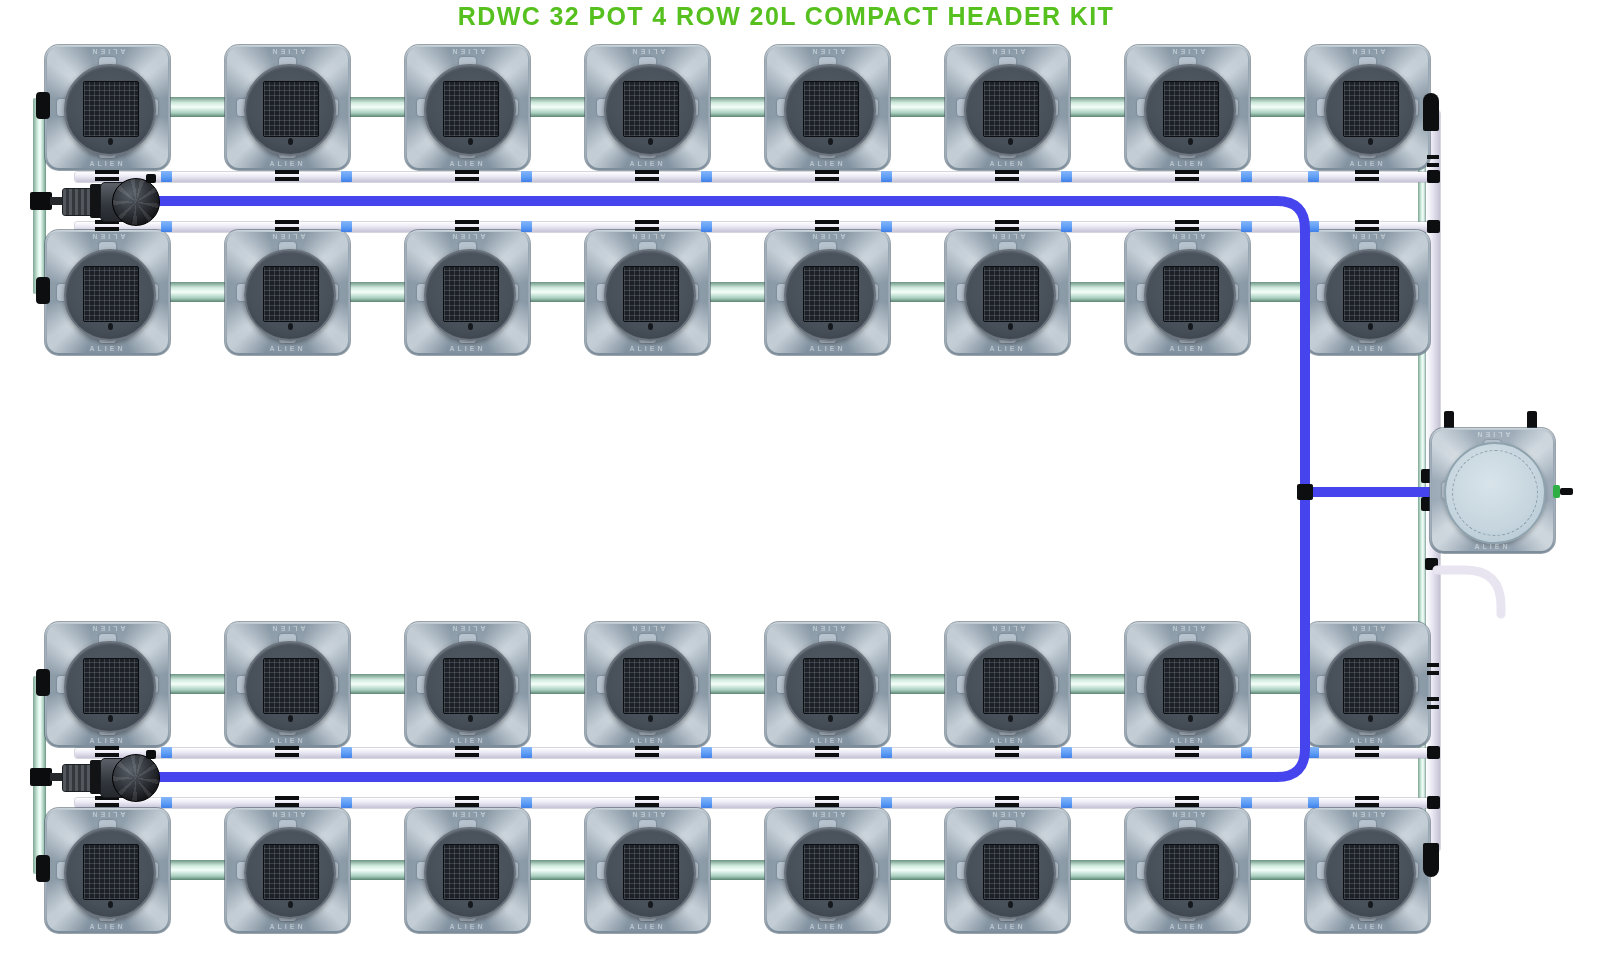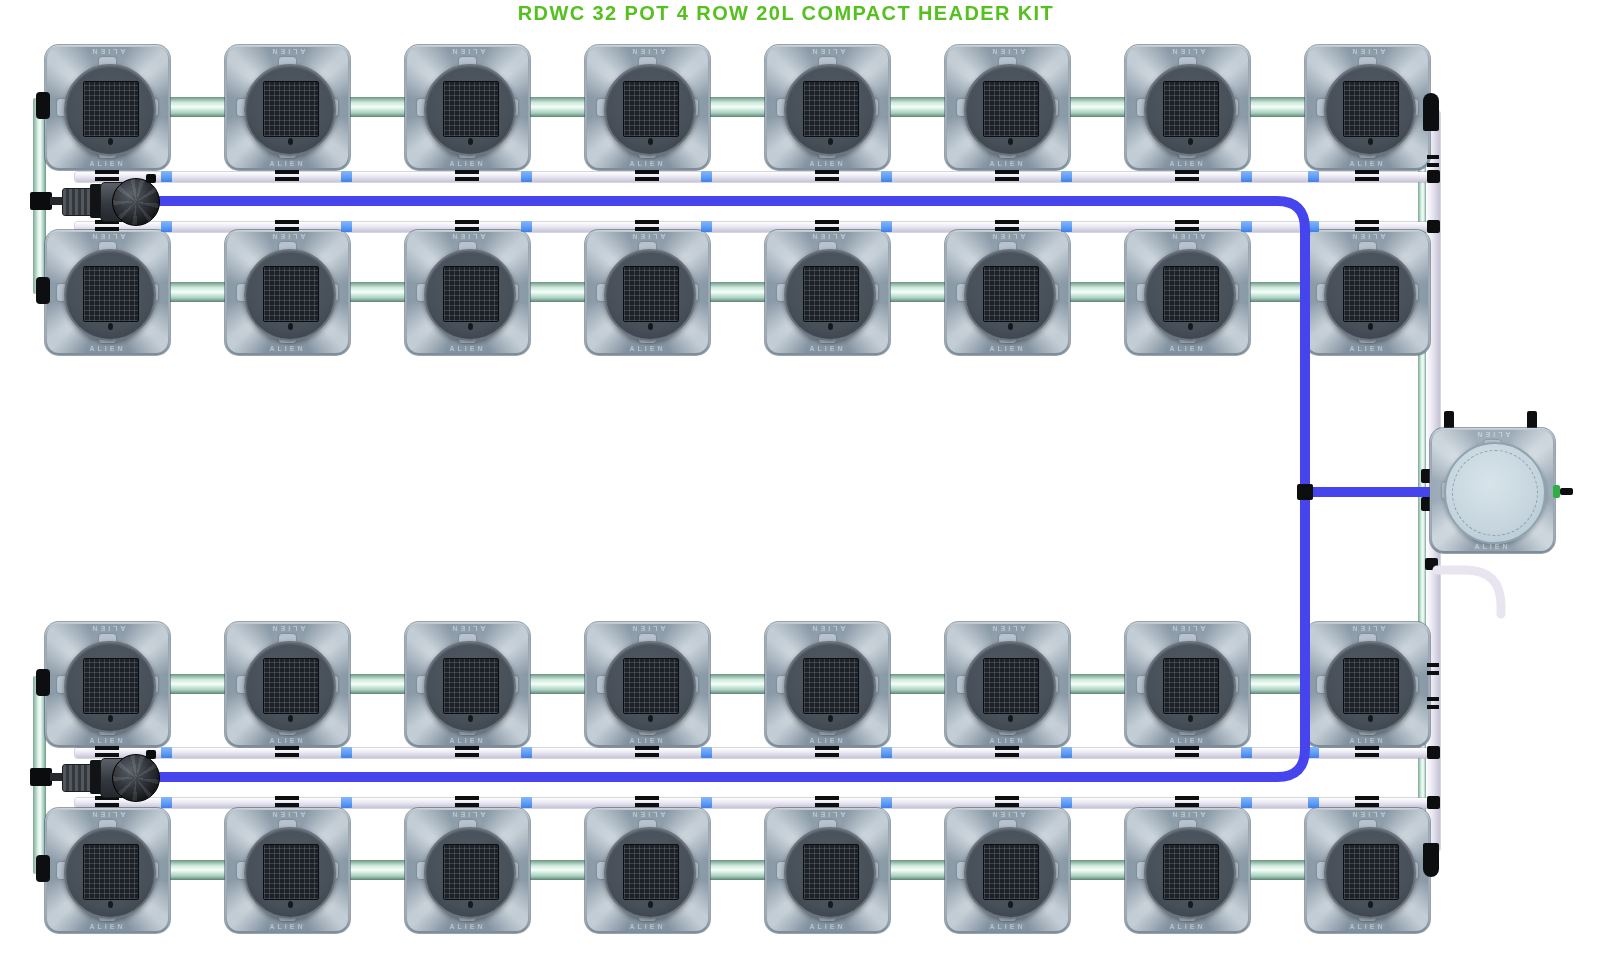--- a/index.html
+++ b/index.html
@@ -1,20 +1,20 @@
 <!DOCTYPE html>
 <html style="--title_green: #55c01e; --delivery_pipe_blue: #4644ec; --connector_blue: #5f9ef6; --return_pipe_white: #eae8f3; --link_pipe_teal: #cfe9dc; --pot_body: #b7c4cf; --pot_lid: #474f59; --tank_lid: #c6d5de; --fitting_black: #0d0e10; --valve_green: #2fae44;"><head>
 <meta charset="utf-8">
 <style>
   html,body{margin:0;padding:0;background:#ffffff;}
   #stage{position:relative;width:1620px;height:958px;background:#ffffff;overflow:hidden;
          font-family:"Liberation Sans",sans-serif;}
   .layer{position:absolute;left:0;top:0;width:1620px;height:958px;pointer-events:none;}
   #title{position:absolute;top:2px;left:0;width:1572px;text-align:center;
-         font-size:20px;font-weight:700;letter-spacing:1.4px;color:var(--title_green,#55c01e);z-index:10;}
+         font-size:25px;font-weight:700;letter-spacing:1.4px;color:var(--title_green,#55c01e);z-index:10;}
 
   
   .pipe-white-h{position:absolute;height:10px;border-radius:3px;
     background:linear-gradient(180deg,#ffffff,var(--return_pipe_white,#eae8f3) 45%,#c6c4d6);
     box-shadow:0 0 0 1px rgba(148,146,168,.38);}
   .pipe-teal-h{position:absolute;height:20px;border-radius:2px;
     background:linear-gradient(180deg,#6d9684,#cfe9dc 28%,#f4fffa 50%,#a8cfbf 80%,#5e8573);}
   .pipe-teal-v{position:absolute;width:13px;border-radius:2px;
     background:linear-gradient(90deg,#7ea795,#d9f2e6 38%,#f4fffa 55%,#9cc5b4 85%,#6d9684);}
   .pipe-white-v{position:absolute;width:14px;border-radius:4px;

